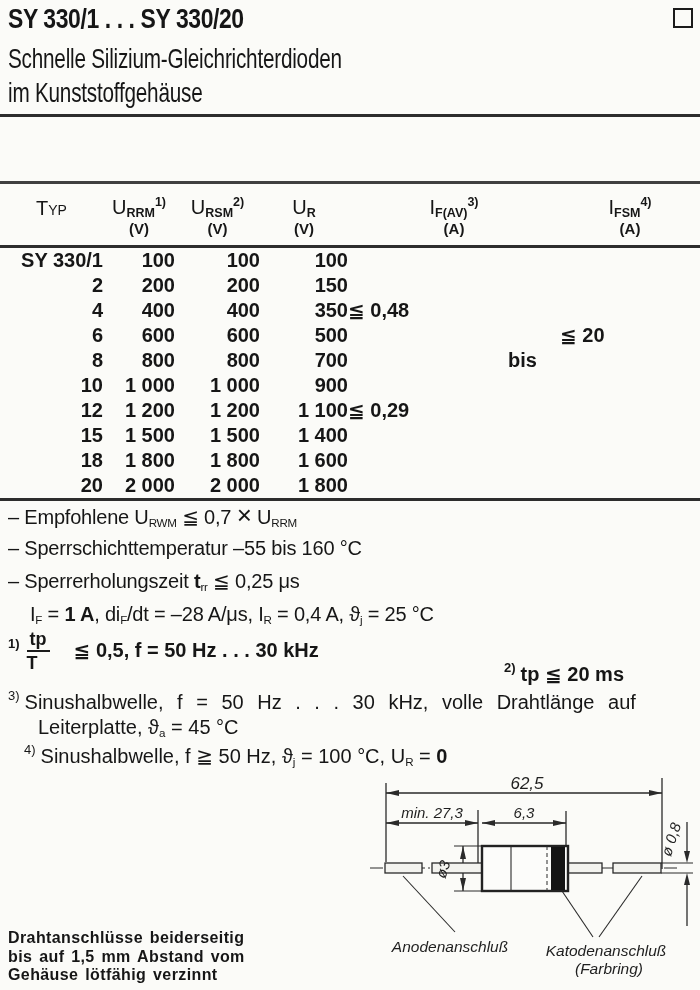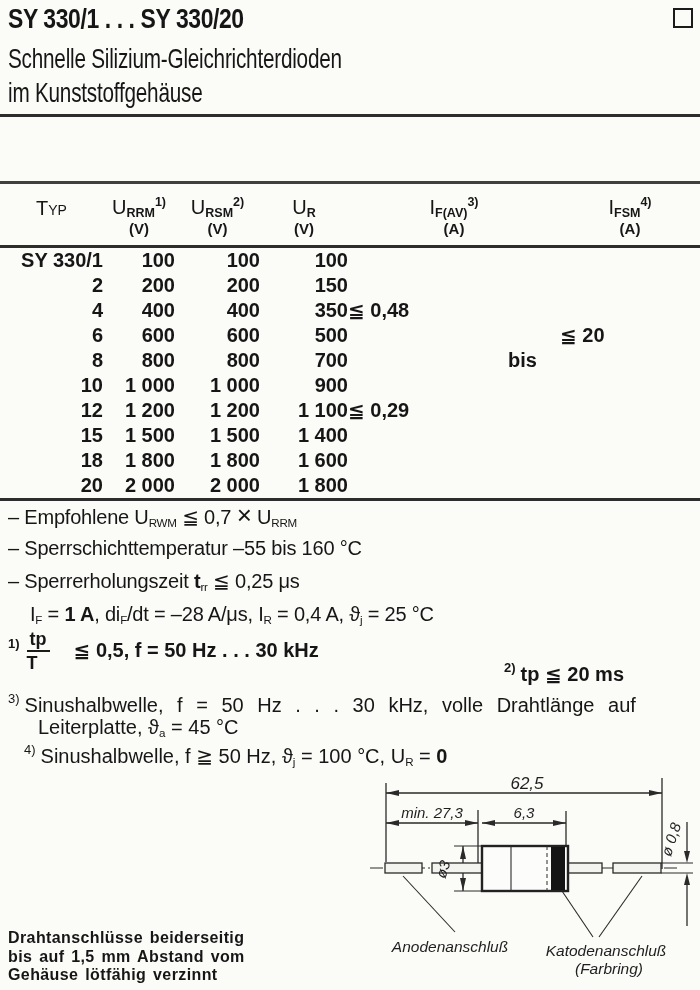--- a/index.html
+++ b/index.html
@@ -69,21 +69,21 @@
 
   
   .fnmark { font-size:13px; vertical-align:9px; font-weight:700; margin-right:5px; }
   .fn-light .fnmark { font-weight:400; }
   .fn1 { position:absolute; left:8px; top:630px; font-size:20px; font-weight:700; white-space:nowrap; }
   .frac { display:inline-block; text-align:left; vertical-align:-12px; margin:0 24px 0 2px; line-height:1; }
   .frac .num { display:block; font-size:18px; border-bottom:2.5px solid #1b1b1b; padding:0 3px 2px; }
   .frac .den { display:block; font-size:18px; padding-top:2px; }
   .fn2 { position:absolute; left:504px; top:660px; font-size:20px; font-weight:700; white-space:nowrap; }
   .fn3 { position:absolute; left:8px; top:684px; font-size:20px; width:690px; }
-  .fn3 .l1 { white-space:nowrap; word-spacing:8px; height:29px; line-height:29px; }
+  .fn3 .l1 { white-space:nowrap; word-spacing:8px; height:29px; line-height:23px; }
   .fn3 .l2 { white-space:nowrap; padding-left:30px; height:29px; line-height:29px; }
   .fn4 { position:absolute; left:24px; top:742px; font-size:20px; white-space:nowrap; }
 
   
   .drawing { position:absolute; left:355px; top:770px; width:345px; height:218px; }
   .drawing text { font-style:italic; fill:#1f1f1f; }
 
   
   .solder-note {
     position:absolute; left:8px; top:929px; font-size:16px; font-weight:700;

